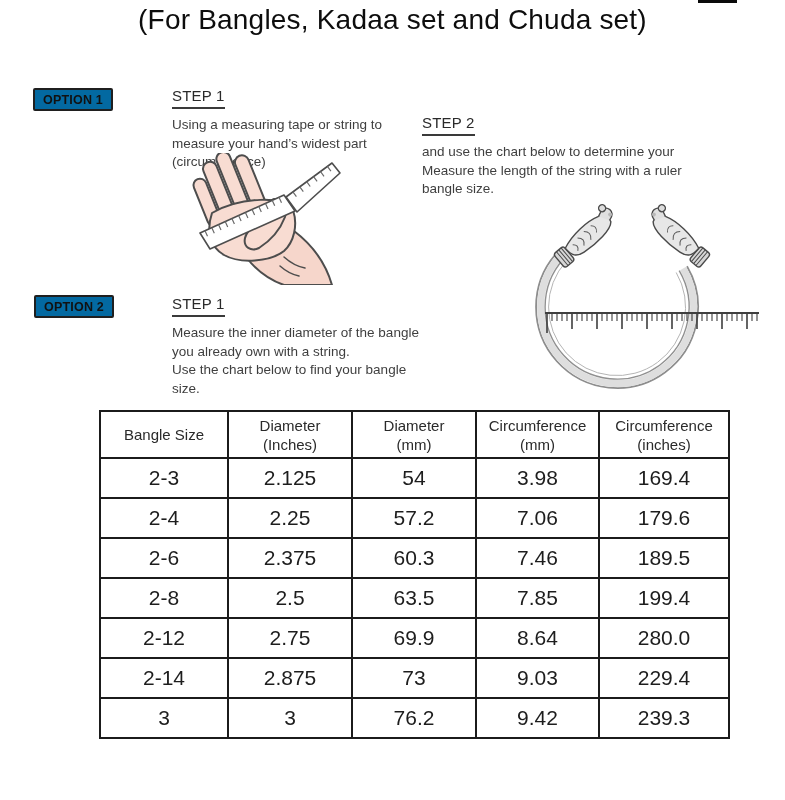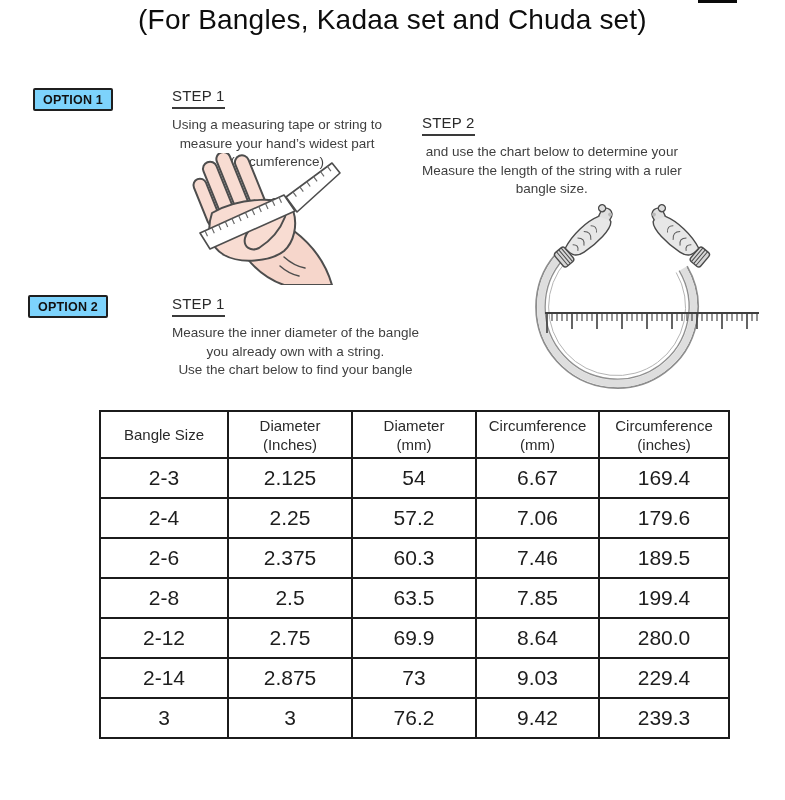--- a/index.html
+++ b/index.html
@@ -14,29 +14,29 @@
     font-family:Liberation Sans, sans-serif;font-size:28px;font-weight:normal;
     color:#0d0d0d;margin:0;letter-spacing:.2px;
   }
   .subtitle{
     left:0;top:49px;width:785px;text-align:center;
     font-family:"DejaVu Sans",sans-serif;font-size:20px;color:#161616;
   }
   .option-box{
     width:76px;height:19px;border:2px solid #1f1f1f;border-radius:2px;
     display:flex;align-items:center;justify-content:center;
-    font-size:12.5px;font-weight:bold;color:#111;letter-spacing:.2px;background:#7dd3fc;
+    font-size:12.5px;font-weight:bold;color:#111;letter-spacing:.2px;background:#0369a1;
   }
   .opt1{left:33px;top:88px;}
-  .opt2{left:28px;top:295px;}
+  .opt2{left:34px;top:295px;}
   .step-heading{
     display:inline-block;font-size:15px;font-weight:normal;color:#2a2a2a;
     border-bottom:2px solid #3a3a3a;padding-bottom:3px;letter-spacing:.2px;
   }
-  .step-text{margin-top:7px;font-size:13.5px;line-height:18.5px;color:#3f3f3f;text-align:center;}
+  .step-text{margin-top:7px;font-size:13.5px;line-height:18.5px;color:#3f3f3f;}
   .s1{left:172px;top:87px;}
   .s2{left:422px;top:114px;}
   .s3{left:172px;top:295px;}
   .hand-illo{left:182px;top:153px;}
   .bangle-illo{left:527px;top:196px;}
   table.size-table{
     left:99px;top:410px;width:629px;table-layout:fixed;border-collapse:collapse;
     background:#fff;
     padding-left:22px;
   }
@@ -83,20 +83,21 @@
   <div class="abs option-box opt2">
     <span>OPTION 2</span>
   </div>
 
   <div class="abs s3">
     <div class="step-heading">STEP 1</div>
     <div class="step-text">
       <div>Measure the inner diameter of the bangle</div>
       <div>you already own with a string.</div>
       <div>Use the chart below to find your bangle</div>
+      <div>size.</div>
     </div>
   </div>
 
   <svg class="abs hand-illo" width="172" height="132" viewBox="0 0 172 132">
     <g stroke="#4d4d4d" stroke-width="2" stroke-linejoin="round" stroke-linecap="round">
 
       <path d="M64,104 C74,117 88,127 102,132 L150,132 C143,108 128,90 112,78 Z" fill="#f6d6cb"></path>
 
       <g transform="rotate(-22 40 40)" fill="#f8dcd2">
         <rect x="16" y="18" width="13" height="50" rx="6.5"></rect>
@@ -188,21 +189,21 @@
           <div class="th-line">Circumference</div>
           <div class="th-line">(inches)</div>
         </th>
       </tr>
     </thead>
     <tbody>
         <tr>
           <td>2-3</td>
           <td>2.125</td>
           <td>54</td>
-          <td>6.67</td>
+          <td>3.98</td>
           <td>169.4</td>
         </tr>
         <tr>
           <td>2-4</td>
           <td>2.25</td>
           <td>57.2</td>
           <td>7.06</td>
           <td>179.6</td>
         </tr>
         <tr>

